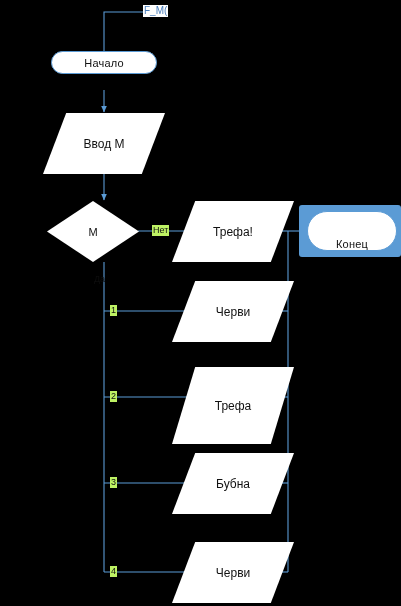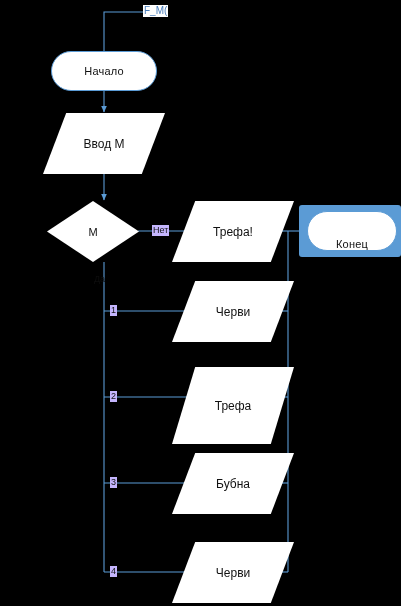--- a/index.html
+++ b/index.html
@@ -45,21 +45,21 @@
   
   .sel-frame{
     position:absolute;
     background:#5b9bd5;
     border-radius:3px;
   }
 
   
   .wlabel{
     position:absolute;
-    background:#c4b5fd;
+    background:#bef264;
     color:#111;
     font-size:9px;
     line-height:11px;
     padding:0 1px;
     white-space:nowrap;
   }
   .wlabel.dark{
     background:transparent;
     color:#0d0d0d;
   }
@@ -108,21 +108,21 @@
       <path d="M262,483 L288,483"></path>
       <path d="M262,572 L288,572"></path>
       <path d="M262,231 L288,231"></path>
 
       <path d="M288,231 L309,231" marker-end="url(#arw)"></path>
     </g>
   </svg>
 
   <div class="toplabel" style="left:143px;top:5px;text-align:right;">F_M(</div>
 
-  <div class="node terminator" style="left:51px;top:51px;width:106px;height:40px;">
+  <div class="node terminator" style="left:51px;top:51px;width:106px;height:23px;">
     <span class="txt">Начало</span>
   </div>
 
   <div class="para-wrap" style="left:43px;top:113px;width:122px;height:61px;">
     <div class="para">
       <span>Ввод М</span>
     </div>
   </div>
 
   <div class="diamond-wrap" style="left:47px;top:201px;width:92px;height:61px;">

